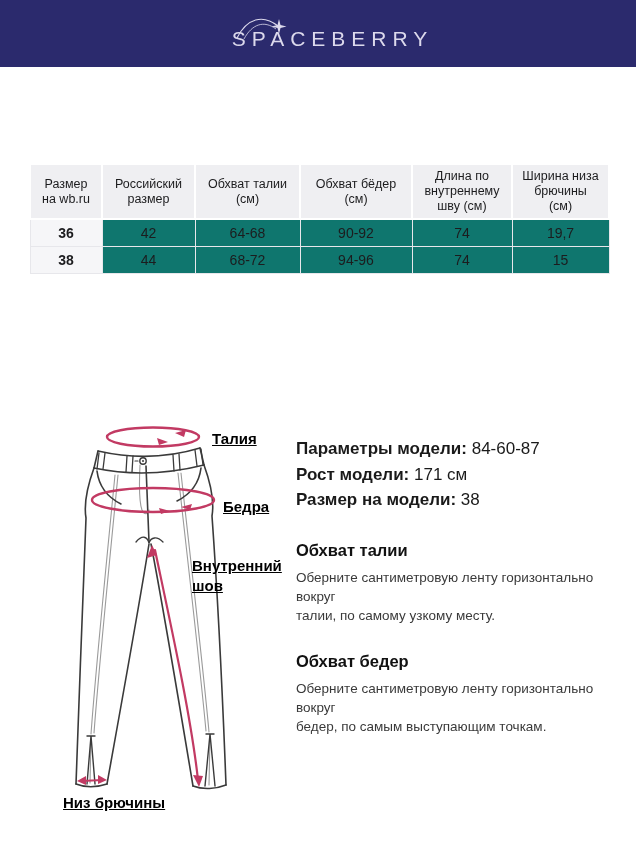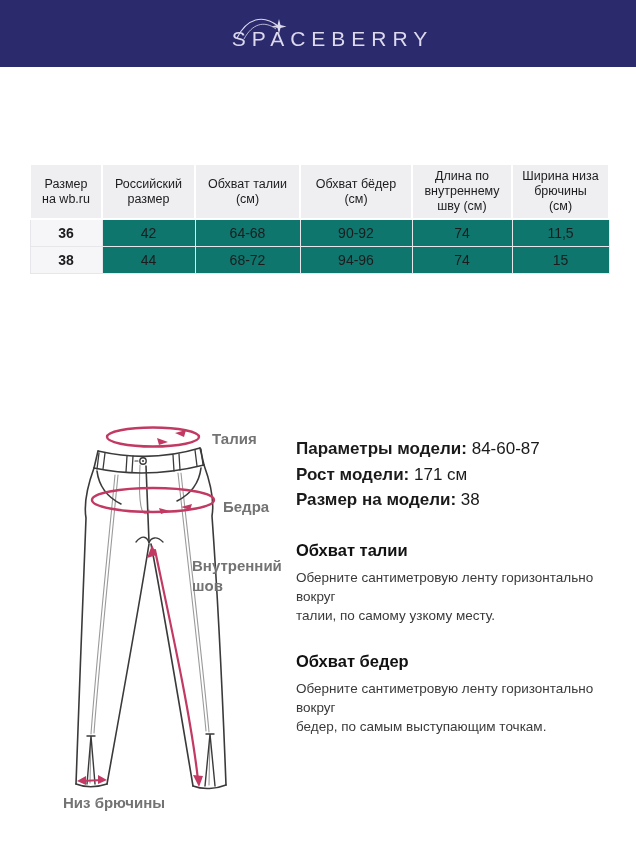--- a/index.html
+++ b/index.html
@@ -42,22 +42,22 @@
     background:#0f766e; border:1px solid #E7E7EB;
     font-size:14px; color:#1c1c1e; text-align:center;
     vertical-align:middle; height:27px; padding:2px;
   }
   .size-table td.first { background:#F6F6F8; font-weight:700; }
 
   
   .diagram { position:absolute; left:36px; top:416px; width:256px; height:422px; }
   .diagram svg { position:absolute; left:0; top:0; }
   .diag-label {
-    position:absolute; font-size:15px; font-weight:700; color:#737373;
-    line-height:20px; white-space:pre-line;
+    position:absolute; font-size:15px; font-weight:700; color:#000000;
+    line-height:20px; white-space:pre-line;text-decoration:underline;
   }
   .lbl-waist  { left:176px; top:13px; }
   .lbl-hips   { left:187px; top:81px; }
   .lbl-inseam { left:156px; top:140px; }
   .lbl-hem    { left:27px;  top:377px; }
 
   
   .model-info { position:absolute; left:296px; top:436px; width:335px; }
   .model-info .row { font-size:17px; line-height:25.5px; color:#1a1a1a; }
   .model-info .lbl { font-weight:700; }
@@ -111,21 +111,21 @@
 (см)</th>
     </tr>
   </thead>
   <tbody>
     <tr>
       <td class="first">36</td>
       <td>42</td>
       <td>64-68</td>
       <td>90-92</td>
       <td>74</td>
-      <td>11,5</td>
+      <td>19,7</td>
     </tr>
     <tr>
       <td class="first">38</td>
       <td>44</td>
       <td>68-72</td>
       <td>94-96</td>
       <td>74</td>
       <td>15</td>
     </tr>
   </tbody>

